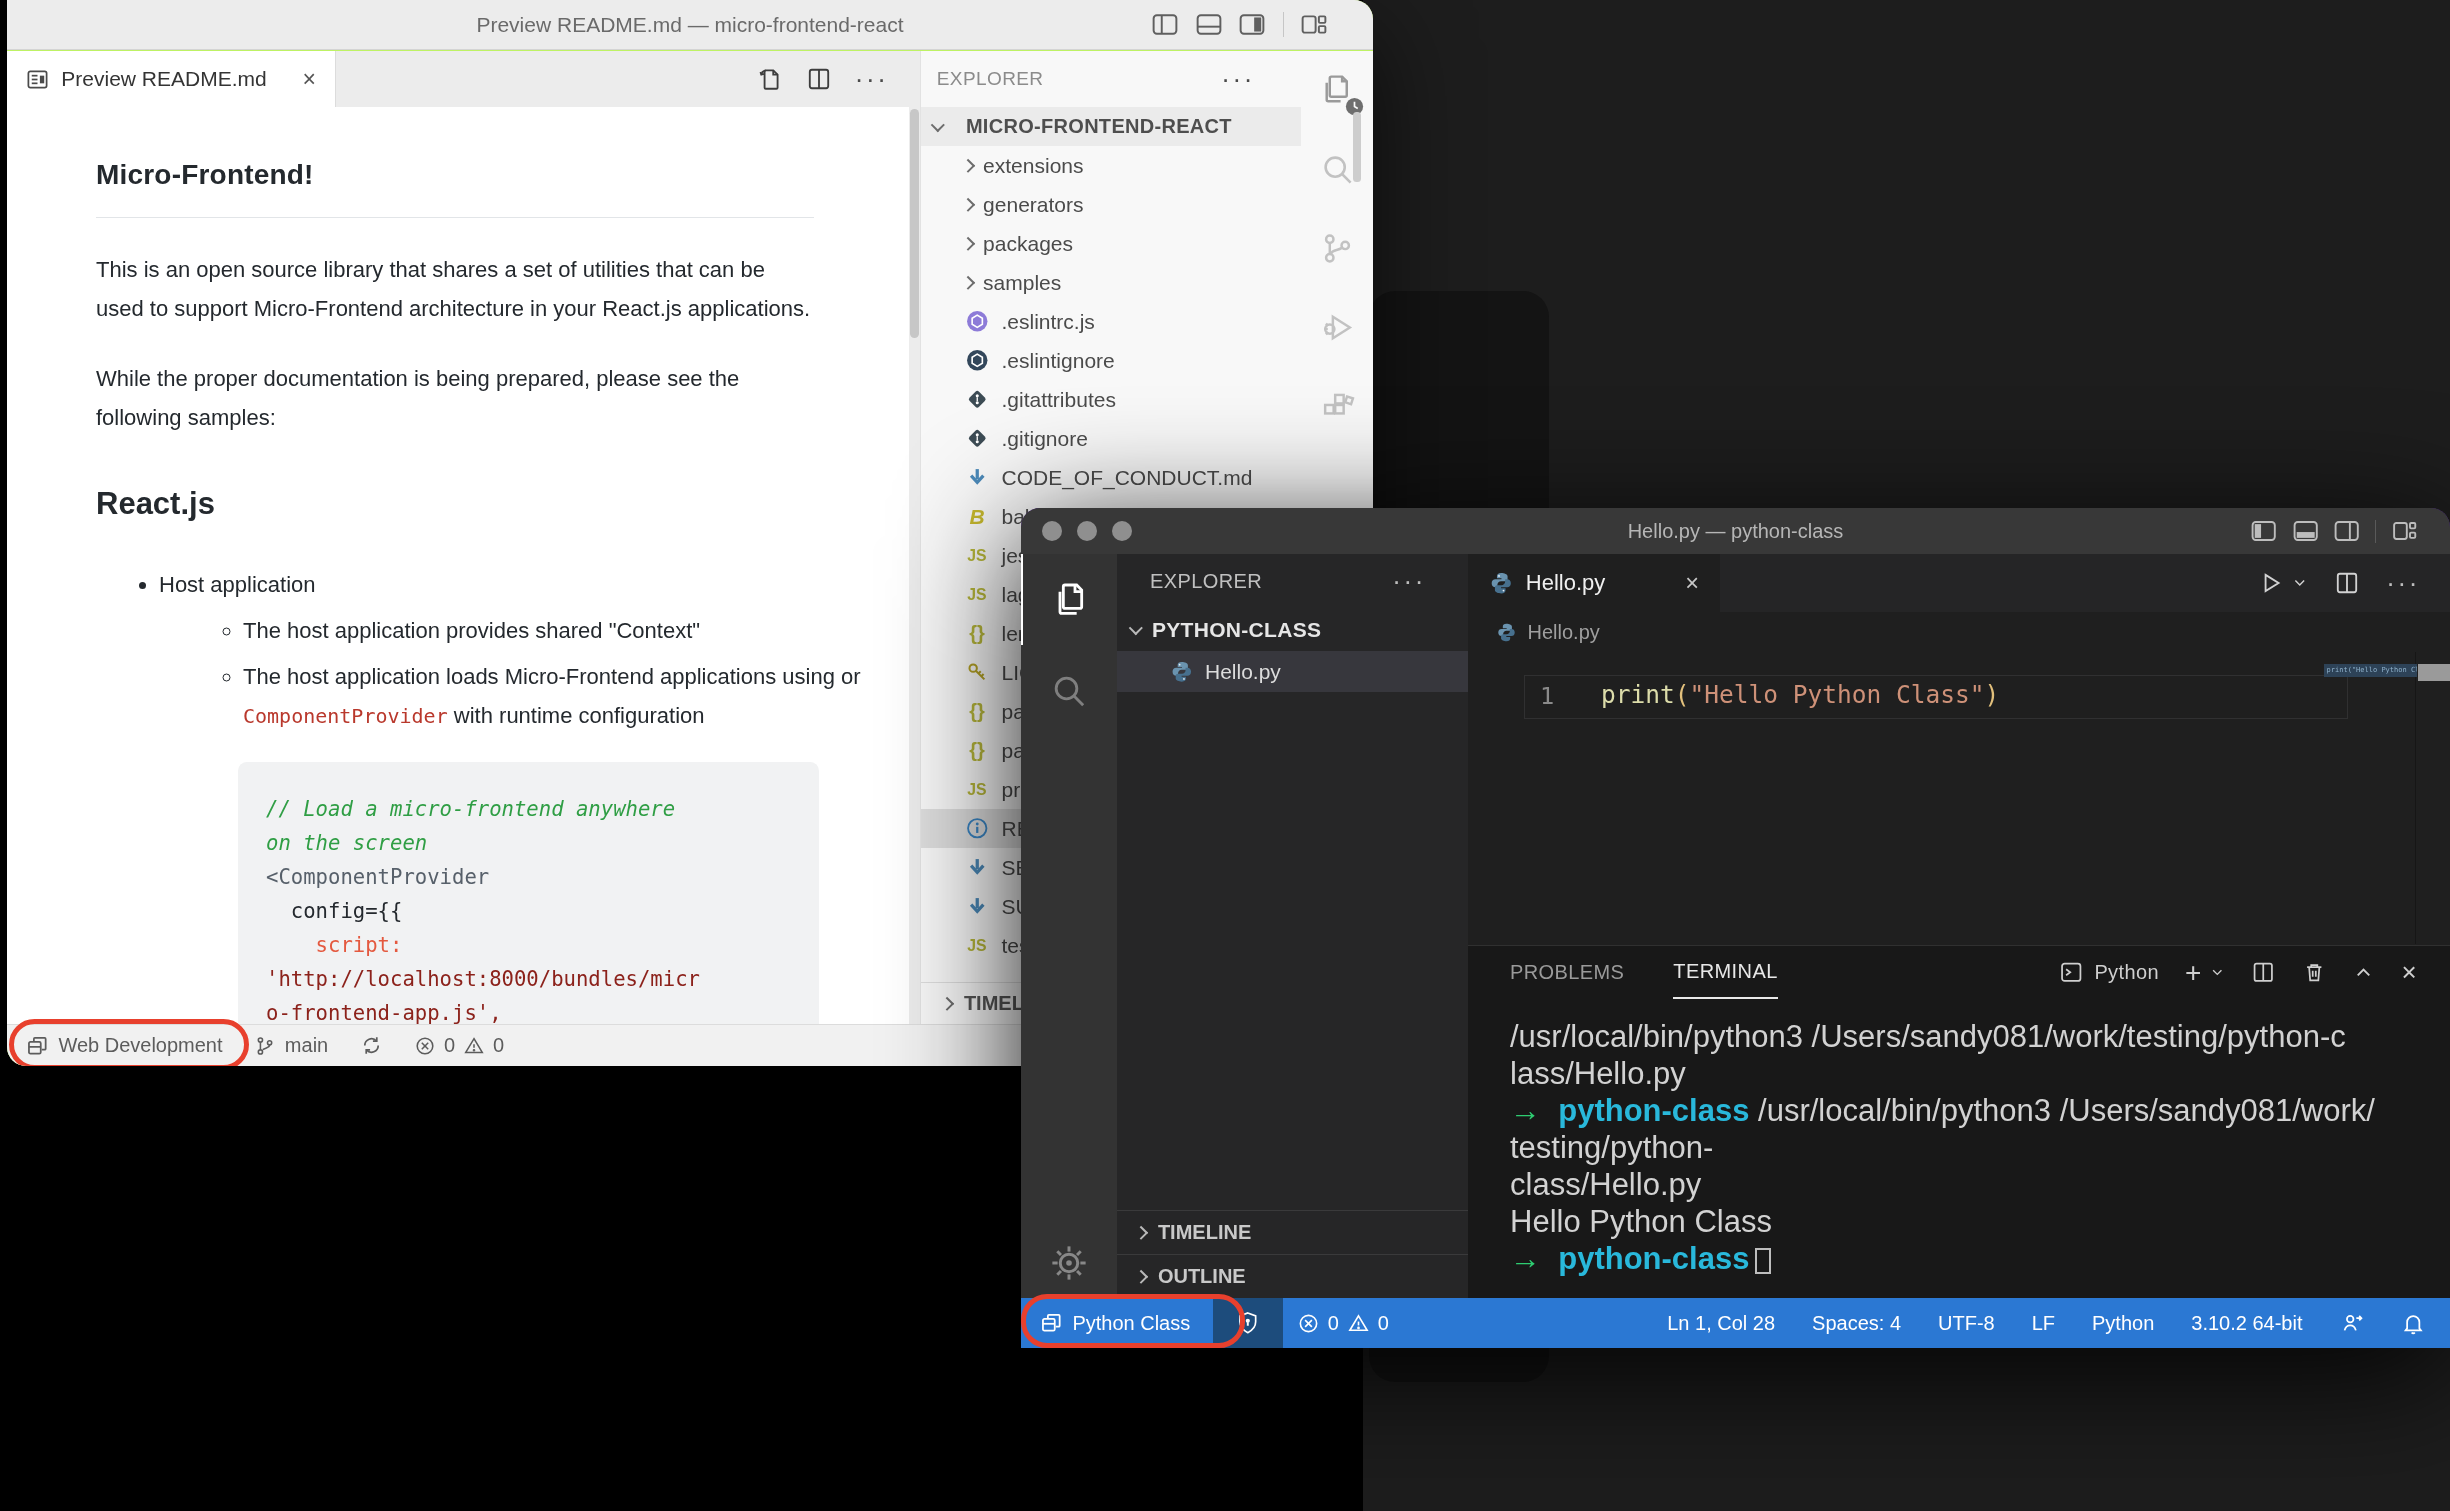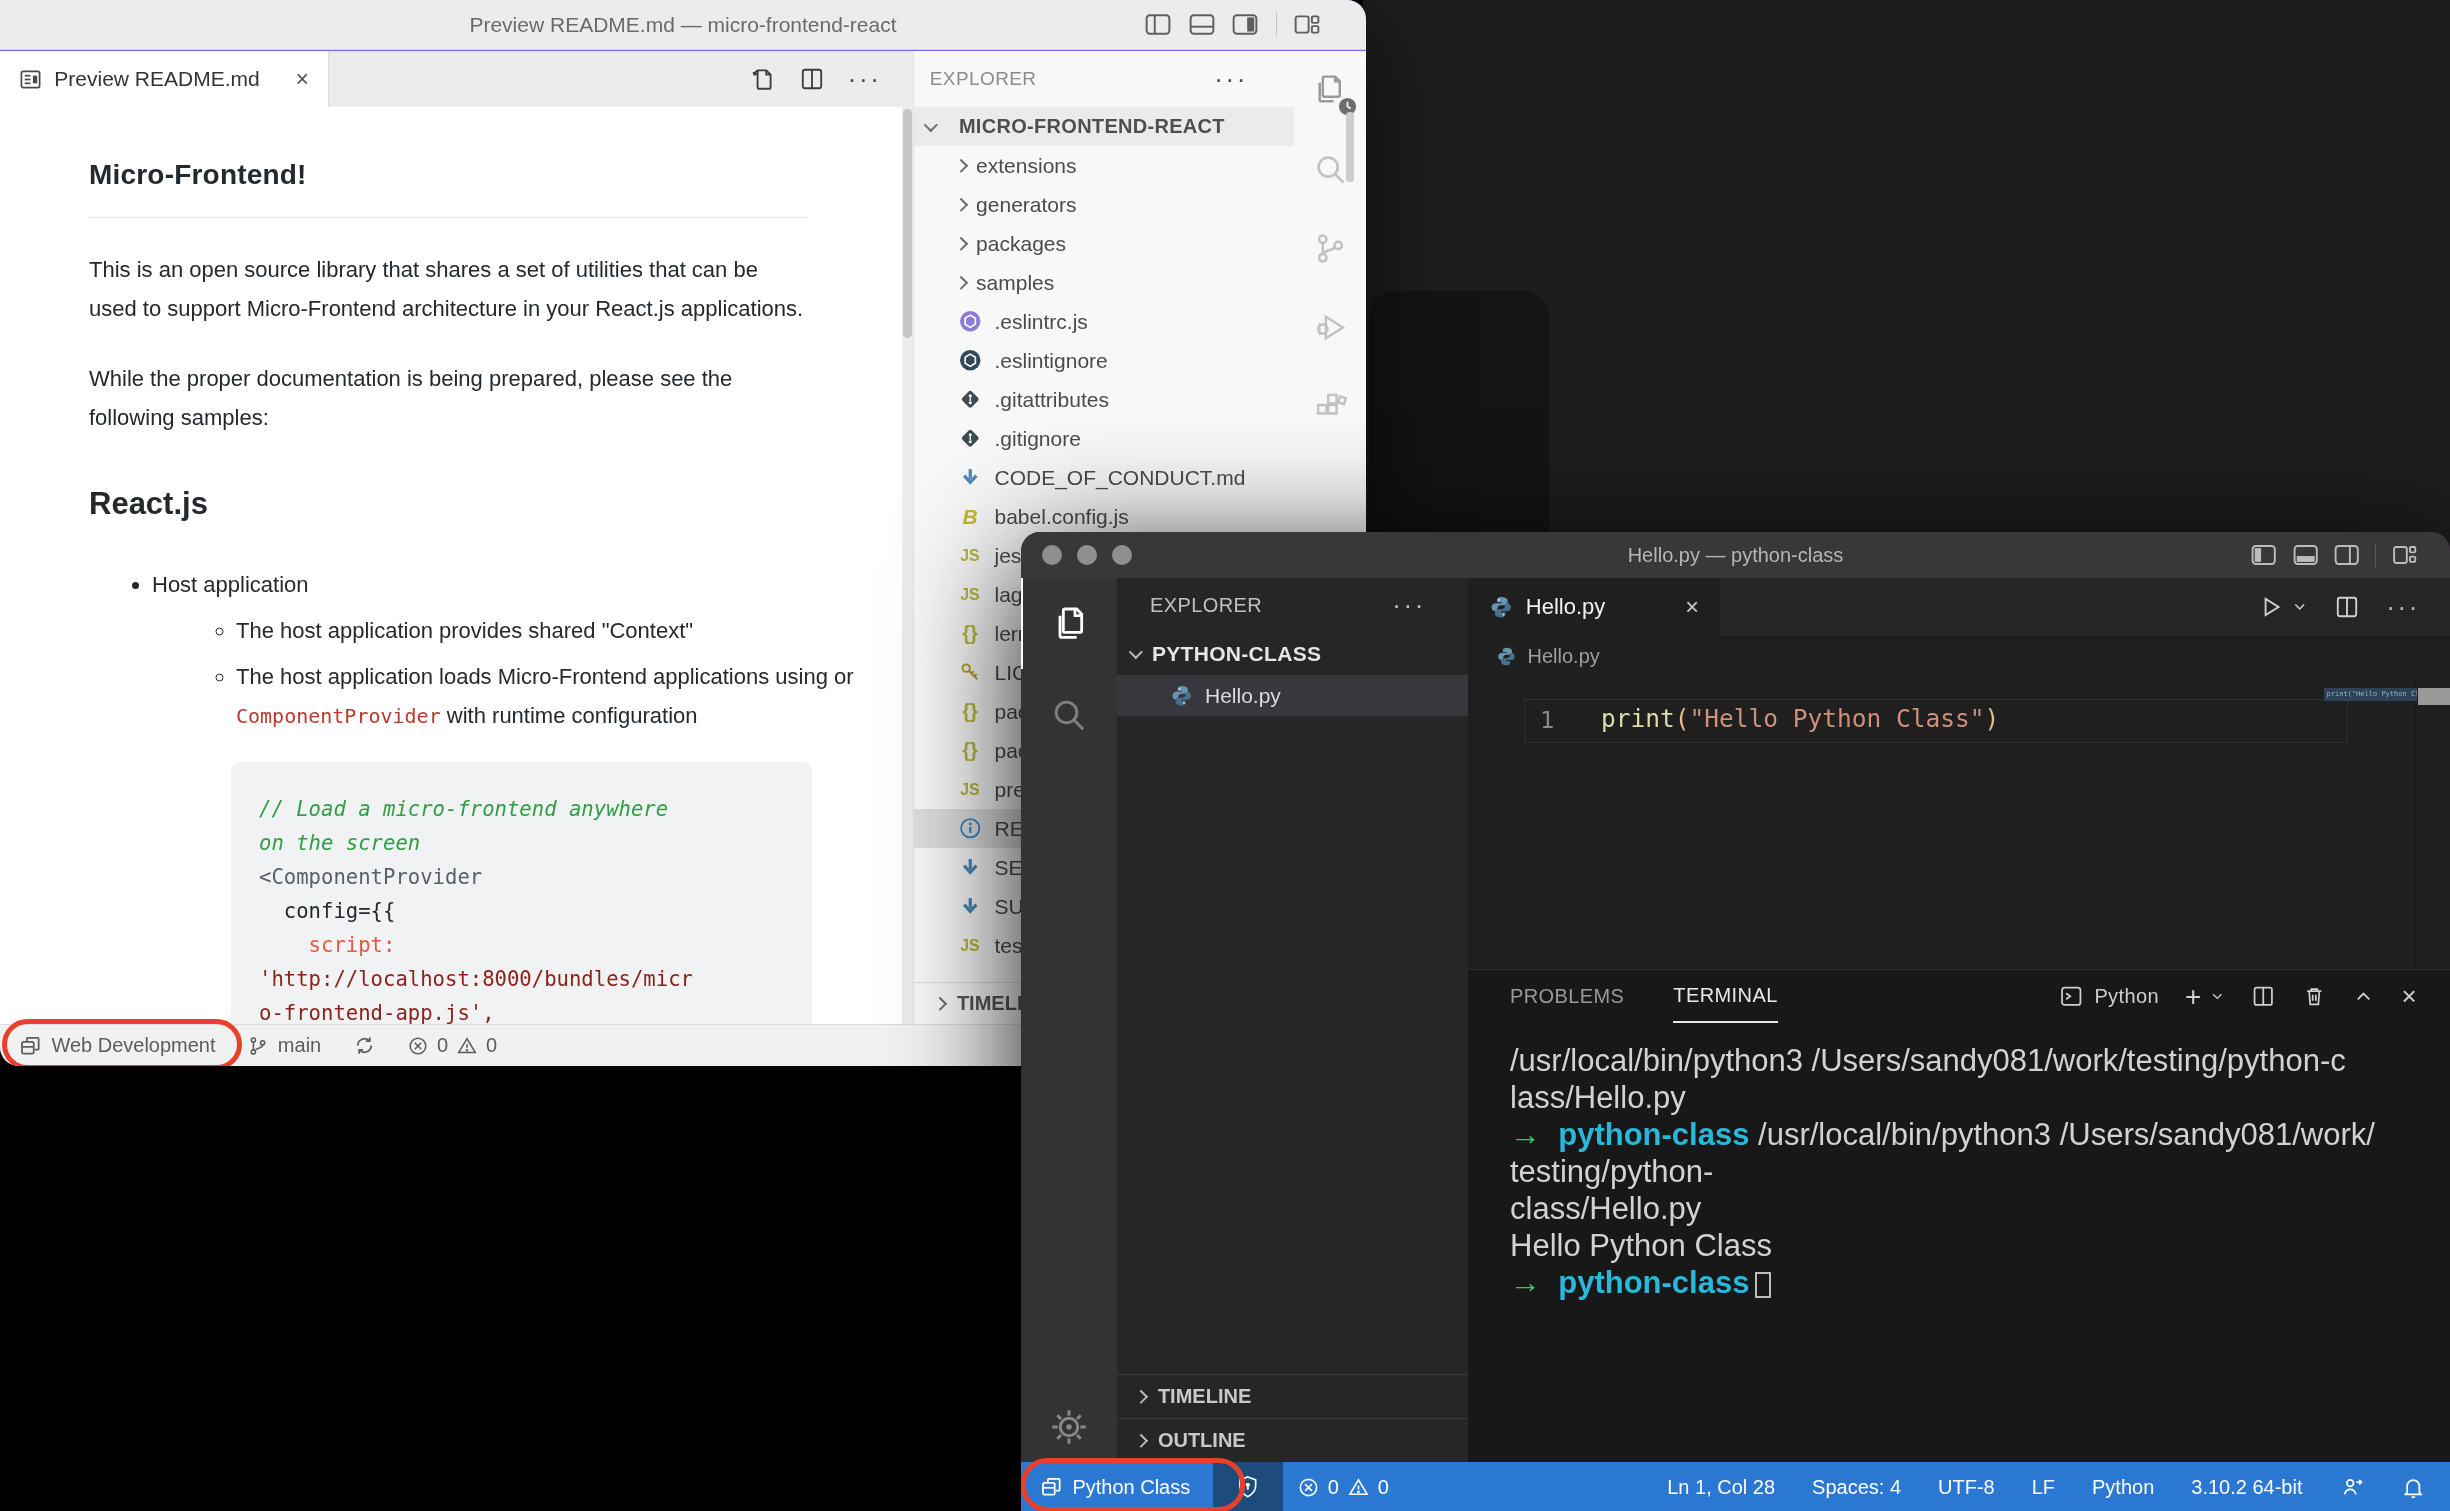--- a/index.html
+++ b/index.html
@@ -6,21 +6,21 @@
   html,body{width:2450px;height:1511px;overflow:hidden}
   body{position:relative;background:#000;font-family:"Liberation Sans",sans-serif;-webkit-font-smoothing:antialiased}
   svg{display:block}
   .mono{font-family:"DejaVu Sans Mono",monospace}
 
   
   .bg-right{position:absolute;left:1363px;top:0;width:1088px;height:1511px;background:#1d1d1d}
   .bg-shape{position:absolute;left:1369px;top:291px;width:180px;height:1091px;background:#141414;border-radius:26px}
 
   
-  .win1{position:absolute;left:0;top:0;width:1366px;height:1066px;background:#8b5cf6;border-radius:0 19px 19px 19px;overflow:hidden;box-shadow:0 35px 96px rgba(0,0,0,.65)}
+  .win1{position:absolute;left:7px;top:0;width:1366px;height:1066px;background:#bef264;border-radius:0 19px 19px 19px;overflow:hidden;box-shadow:0 35px 96px rgba(0,0,0,.65)}
   .w1-title{position:relative;height:50px;background:#ececec;border-bottom:0.9px solid #d4d4d4;display:flex;align-items:center;justify-content:center;color:#6a6a6a;font-size:21px}
   .w1-wc{position:absolute;right:46px;top:0;height:49px;display:flex;align-items:center;gap:17.5px;color:#5f5f5f}
   .vsep{width:0.9px;height:24.5px;background:#c6c6c6}
   
   .w1-prev{position:absolute;left:0;top:51px;width:913px;bottom:42px;background:#ececec}
   .w1-tab{position:absolute;left:0;top:0;width:329px;height:56px;background:#fff;border-right:0.9px solid #dcdcdc;display:flex;align-items:center;padding:0 19px;gap:12.3px;font-size:21px;color:#343434}
   .w1-tab .x{margin-left:auto;font-size:23px;color:#555}
   .w1-tabicons{position:absolute;right:31.5px;top:0;height:56px;display:flex;align-items:center;gap:23px;color:#3d3d3d}
   .dots{font-size:26px;letter-spacing:2.6px;color:#4a4a4a;line-height:8.8px}
   .md{position:absolute;left:0;top:56px;right:11.4px;bottom:0;background:#fff;overflow:hidden;padding:26px 0 0 89px;color:#24292e}
@@ -56,21 +56,21 @@
   .w1-act{position:absolute;left:1294px;top:51px;width:72px;bottom:42px;background:#f8f8f8}
   .aicon{width:72px;height:79px;display:flex;align-items:center;justify-content:center;color:#a9a9a9;position:relative}
   .sb-exp{position:absolute;left:1346px;top:112px;width:7.9px;height:70px;background:#cdcdcd;border-radius:3.5px}
   
   .w1-status{position:absolute;left:0;bottom:0;width:100%;height:42px;background:#f1f1f1;border-top:0.9px solid #dcdcdc;display:flex;align-items:center;gap:31.5px;padding:0 19px;color:#5c5c5c;font-size:20px}
   .sitem{display:flex;align-items:center;gap:8.8px}
   .ann{position:absolute;border:5.3px solid #e8402d;border-radius:26px;pointer-events:none}
   .ann1{left:1.8px;top:-6.1px;width:240px;height:51px}
 
   
-  .win2{position:absolute;left:1021px;top:532px;width:1429px;height:980px;background:#4c1d95;border-radius:19px 19px 0 0;overflow:hidden;box-shadow:0 26px 123px rgba(0,0,0,.9)}
+  .win2{position:absolute;left:1021px;top:508px;width:1429px;height:840px;background:#4c1d95;border-radius:19px 19px 0 0;overflow:hidden;box-shadow:0 26px 123px rgba(0,0,0,.9)}
   .w2-title{position:relative;height:46px;background:#383838;display:flex;align-items:center;justify-content:center;color:#b6b6b6;font-size:20px}
   .lights{position:absolute;left:21px;top:0;height:46px;display:flex;align-items:center;gap:15px}
   .light{width:20px;height:20px;border-radius:50%;background:#8f8f8f}
   .w2-wc{position:absolute;right:33px;top:0;height:46px;display:flex;align-items:center;gap:15.8px;color:#bdbdbd}
   .vsep2{width:0.9px;height:23px;background:#5a5a5a}
   .w2-act{position:absolute;left:0;top:46px;width:96px;bottom:50px;background:#333}
   .a2icon{width:96px;height:91px;display:flex;align-items:center;justify-content:center;color:#7f7f7f}
   .a2icon.active{color:#fff;border-left:2.6px solid #fff}
   .a2gear{position:absolute;bottom:14px;left:0;width:96px;display:flex;justify-content:center;color:#888}
   .w2-side{position:absolute;left:96px;top:46px;width:351px;bottom:50px;background:#262627}

